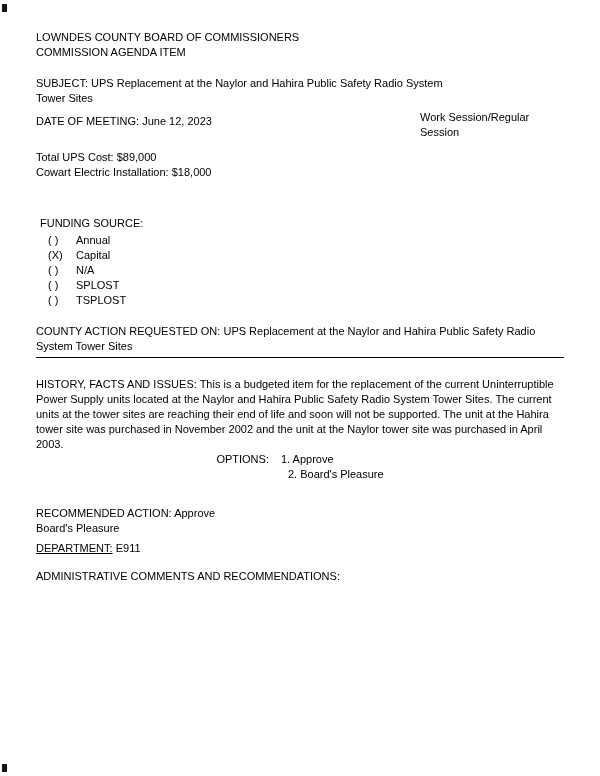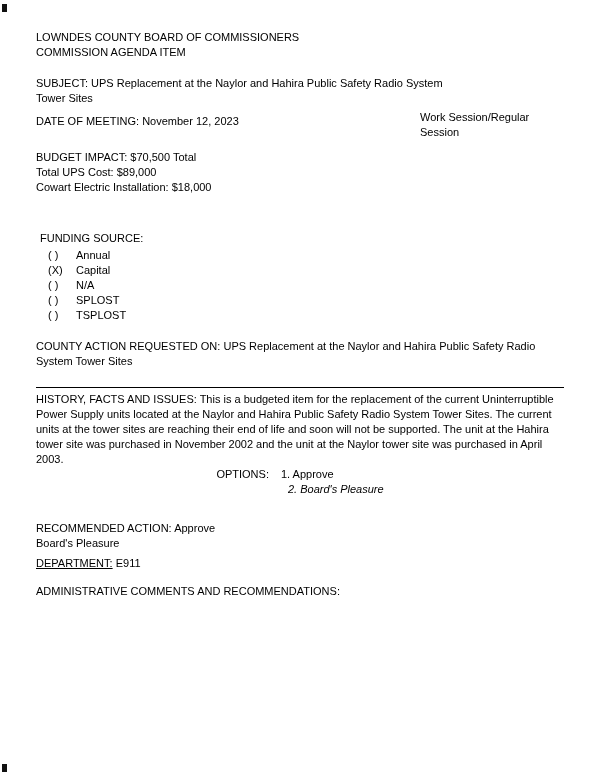--- a/index.html
+++ b/index.html
@@ -27,27 +27,27 @@
   }
   .session-block { width: 120px; margin-right: 24px; margin-top: -4px; }
   .budget-block { margin-bottom: 36px; }
   .funding-block { margin-bottom: 16px; padding-left: 4px; }
   .funding-items { padding-left: 8px; margin-top: 2px; }
   .funding-row { display: flex; }
   .funding-mark { display: inline-block; width: 20px; white-space: pre; }
   .funding-label { padding-left: 8px; }
   .county-action {
     border-bottom: 1px solid #000;
-    padding-bottom: 18px;
-    margin-bottom: 4px;
+    padding-bottom: 3px;
+    margin-bottom: 19px;
   }
   .history-block { }
   .options-block { display: flex; margin-bottom: 24px; justify-content: center; }
   .options-label { margin-right: 12px; }
-  .options-items div:nth-child(2) { padding-left: 7px; font-style: italic; }
+  .options-items div:nth-child(2) { padding-left: 7px; }
   .recommended-block { margin-bottom: 5px; }
   .department-row { display: flex; margin-bottom: 13px; }
   .department-cell1 { width: 153px; }
   .underlined { text-decoration: underline; }
   .artifact {
     position: absolute;
     background: #111;
   }
   .artifact-tl { left: 2px; top: 4px; width: 5px; height: 8px; }
   .artifact-bl { left: 2px; top: 764px; width: 5px; height: 8px; }
@@ -66,30 +66,26 @@
   </div>
 
   <div class="subject-block">
     <span>SUBJECT:</span>
     <span>UPS Replacement at the Naylor and Hahira Public Safety Radio System Tower Sites</span>
   </div>
 
   <div class="meeting-row">
     <div>
       <span>DATE OF MEETING:</span>
-      <span>November 12, 2023</span>
+      <span>June 12, 2023</span>
     </div>
     <div class="session-block">Work Session/Regular Session</div>
   </div>
 
   <div class="budget-block">
-    <div>
-      <span>BUDGET IMPACT:</span>
-      <span>$70,500 Total</span>
-    </div>
     <div>Total UPS Cost: $89,000</div>
     <div>Cowart Electric Installation: $18,000</div>
   </div>
 
   <div class="funding-block">
     <div>FUNDING SOURCE:</div>
     <div class="funding-items">
       <div class="funding-row">
         <span class="funding-mark">( )</span>
         <span class="funding-label">Annual</span>

